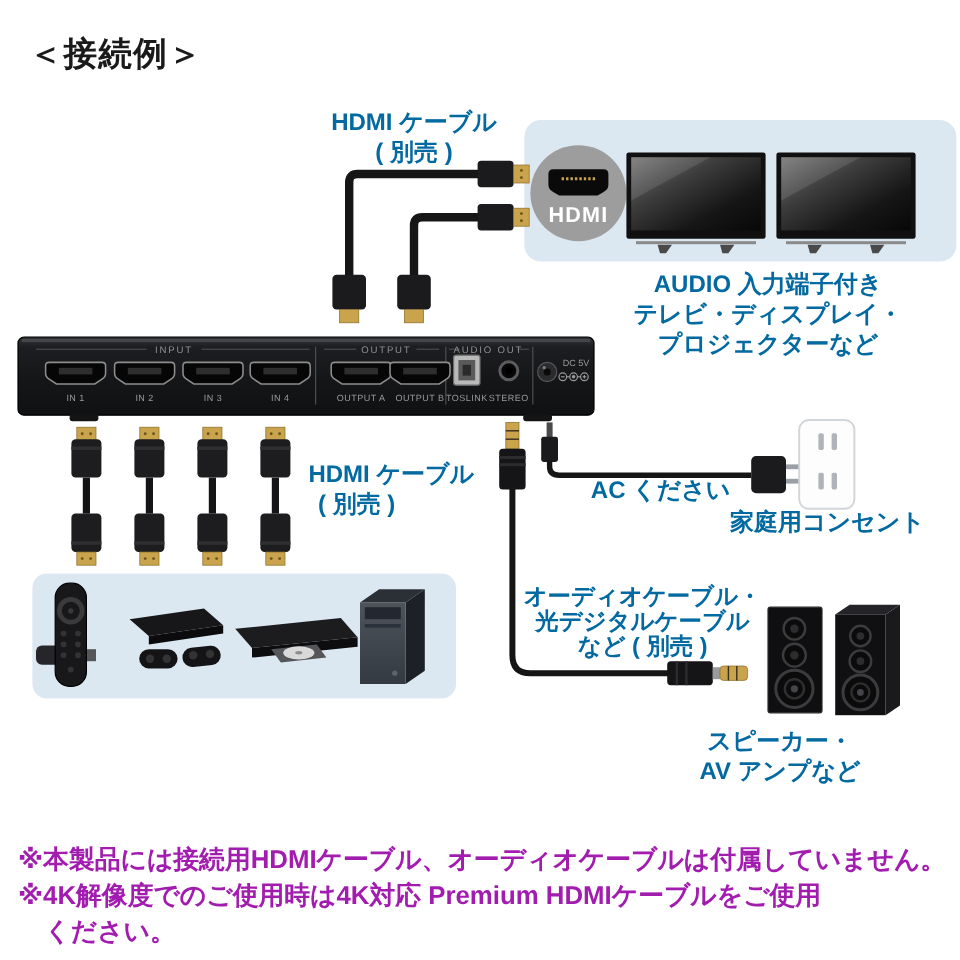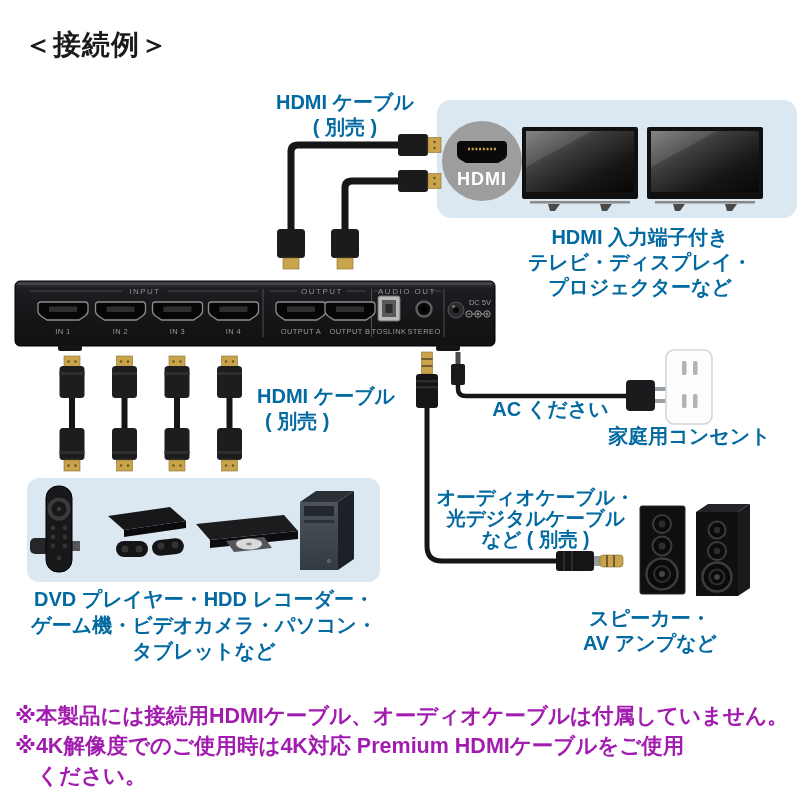--- a/index.html
+++ b/index.html
@@ -282,21 +282,21 @@
   </svg>
 
   <div class="abs title" style="left:24px;top:26px;">＜接続例＞</div>
 
   <div class="abs jp lbl20 center" style="left:245px;top:90px;width:200px;">
     <div>HDMI ケーブル</div>
     <div>( 別売 )</div>
   </div>
 
   <div class="abs jp cap center" style="left:480px;top:225px;width:320px;line-height:25px;">
-    <div>HDMI 入力端子付き</div>
+    <div>AUDIO 入力端子付き</div>
     <div>テレビ・ディスプレイ・</div>
     <div>プロジェクターなど</div>
   </div>
 
   <div class="abs jp lbl20" style="left:257px;top:384px;">
     <div>HDMI ケーブル</div>
     <div style="padding-left:8px;">( 別売 )</div>
   </div>
 
   <div class="abs jp lbl20 center" style="left:468px;top:397px;width:165px;">AC ください</div>
@@ -307,25 +307,20 @@
     <div>オーディオケーブル・</div>
     <div>光デジタルケーブル</div>
     <div>など ( 別売 )</div>
   </div>
 
   <div class="abs jp lbl20 center" style="left:566px;top:606px;width:168px;">
     <div>スピーカー・</div>
     <div>AV アンプなど</div>
   </div>
 
-  <div class="abs jp cap center" style="left:18px;top:586px;width:372px;">
-    <div>DVD プレイヤー・HDD レコーダー・</div>
-    <div>ゲーム機・ビデオカメラ・パソコン・</div>
-    <div>タブレットなど</div>
-  </div>
 
   <div class="abs" style="left:15px;top:701px;width:780px;">
     <div class="footer-line">※本製品には接続用HDMIケーブル、オーディオケーブルは付属していません。</div>
     <div class="footer-line">※4K解像度でのご使用時は4K対応 Premium HDMIケーブルをご使用</div>
     <div class="footer-line indent">ください。</div>
   </div>
 
 </div>
 
 </body></html>

